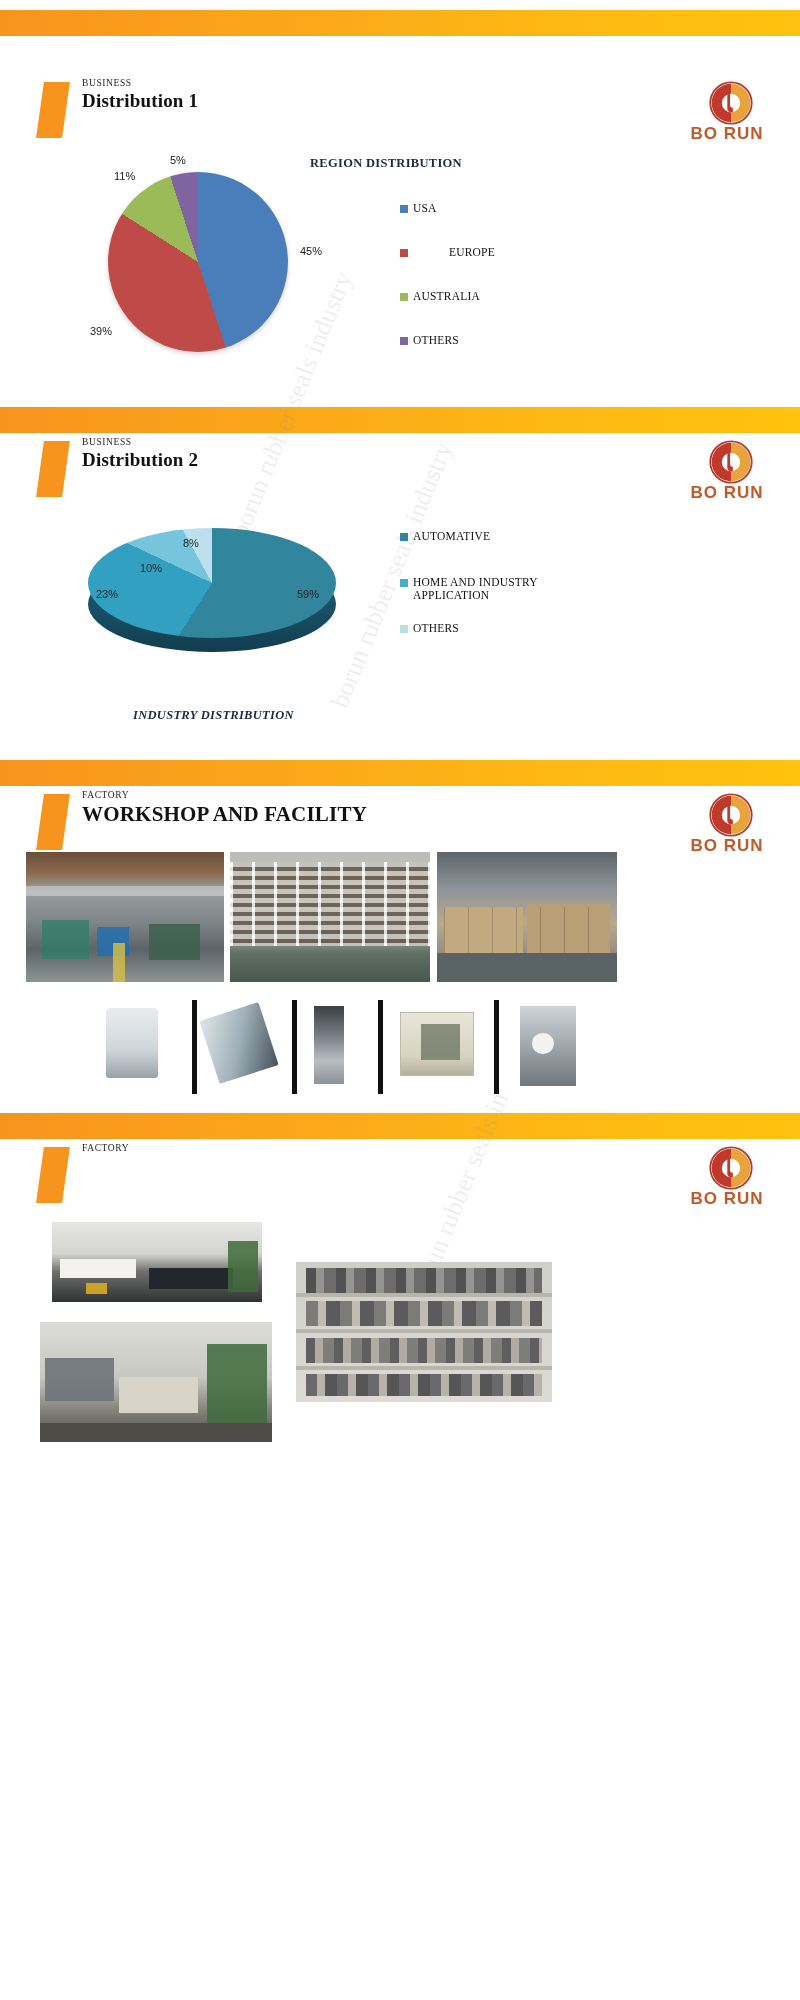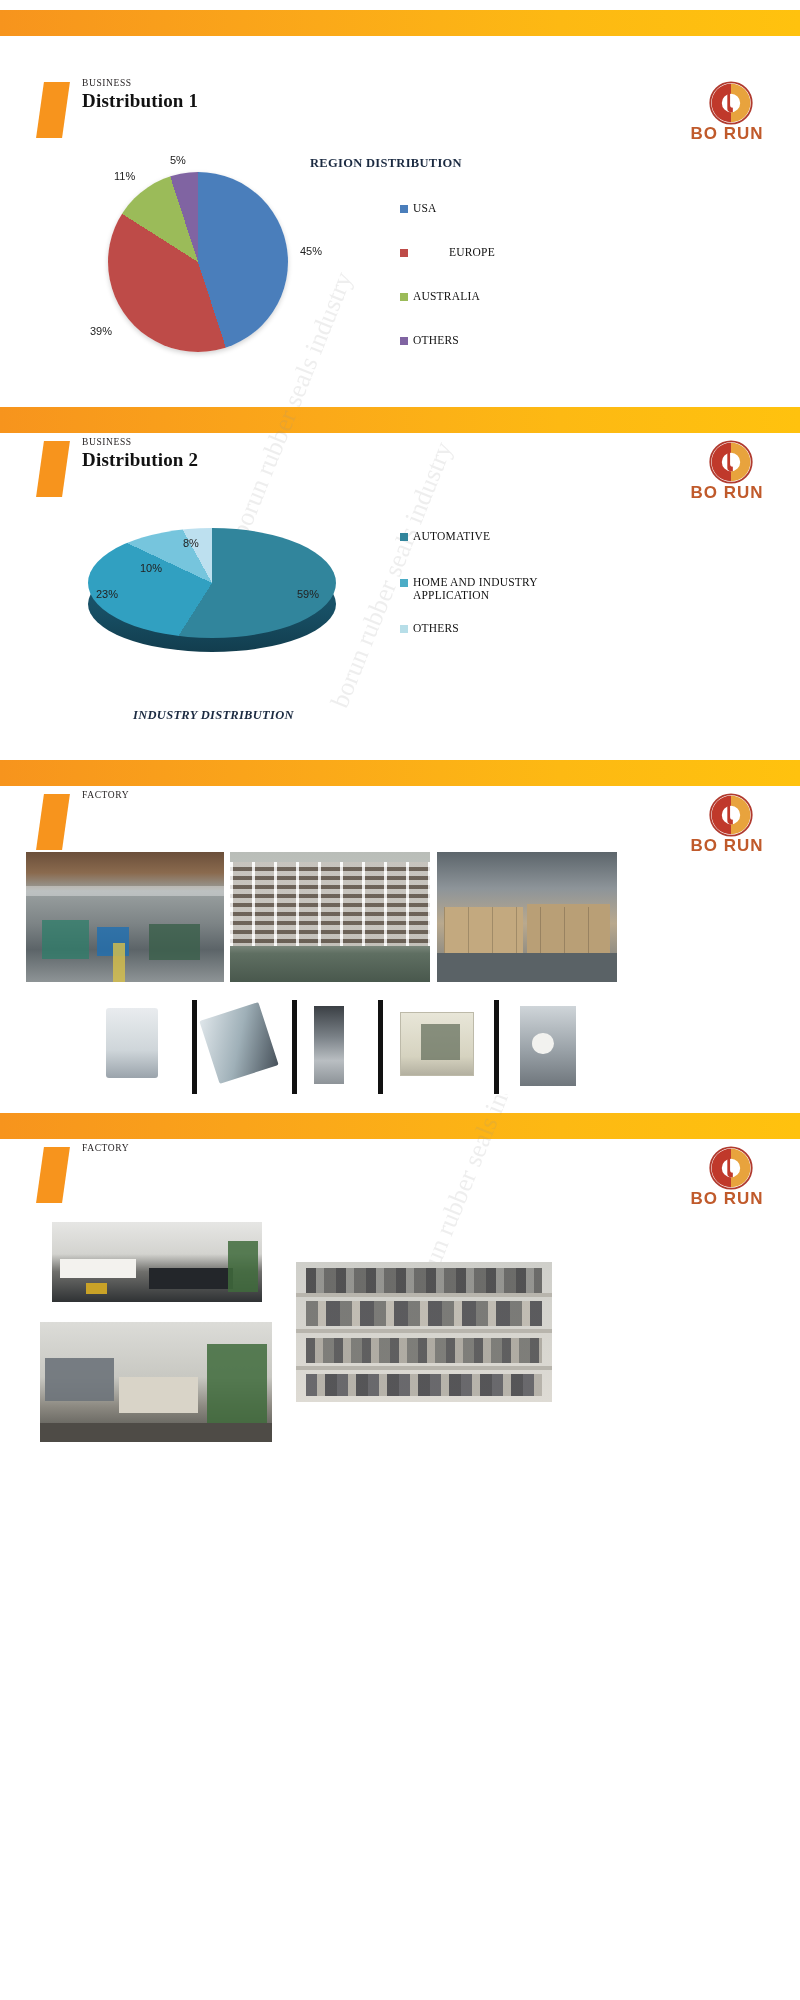--- a/index.html
+++ b/index.html
@@ -218,20 +218,21 @@
         <span class="swatch" style="background:#B7DEE8;"></span>
         <span class="legend-label">OTHERS</span>
       </div>
     </div>
   </div>
 
   <div class="sec-head" style="top:790px;">
     <div class="tab"></div>
     <div class="head-text">
       <div class="eyebrow">FACTORY</div>
+      <div class="title big">WORKSHOP AND FACILITY</div>
     </div>
     <div class="logo">
       <div class="logo-mark">
         <svg viewBox="0 0 100 100" width="46" height="46">
           <circle cx="50" cy="50" r="45" fill="none" stroke="#B03A2E" stroke-width="4"></circle>
           <path d="M50 8 A42 42 0 0 1 50 92 L50 70 A20 20 0 0 0 50 30 Z" fill="#E8A33D"></path>
           <path d="M50 92 A42 42 0 0 1 50 8 L50 30 A20 20 0 0 0 50 70 Z" fill="#C0392B"></path>
           <circle cx="50" cy="50" r="13" fill="#ffffff"></circle>
           <path d="M42 26 L42 62 Q42 72 54 70 L54 60 Q48 61 48 55 L48 26 Z" fill="#C0392B"></path>
         </svg>

